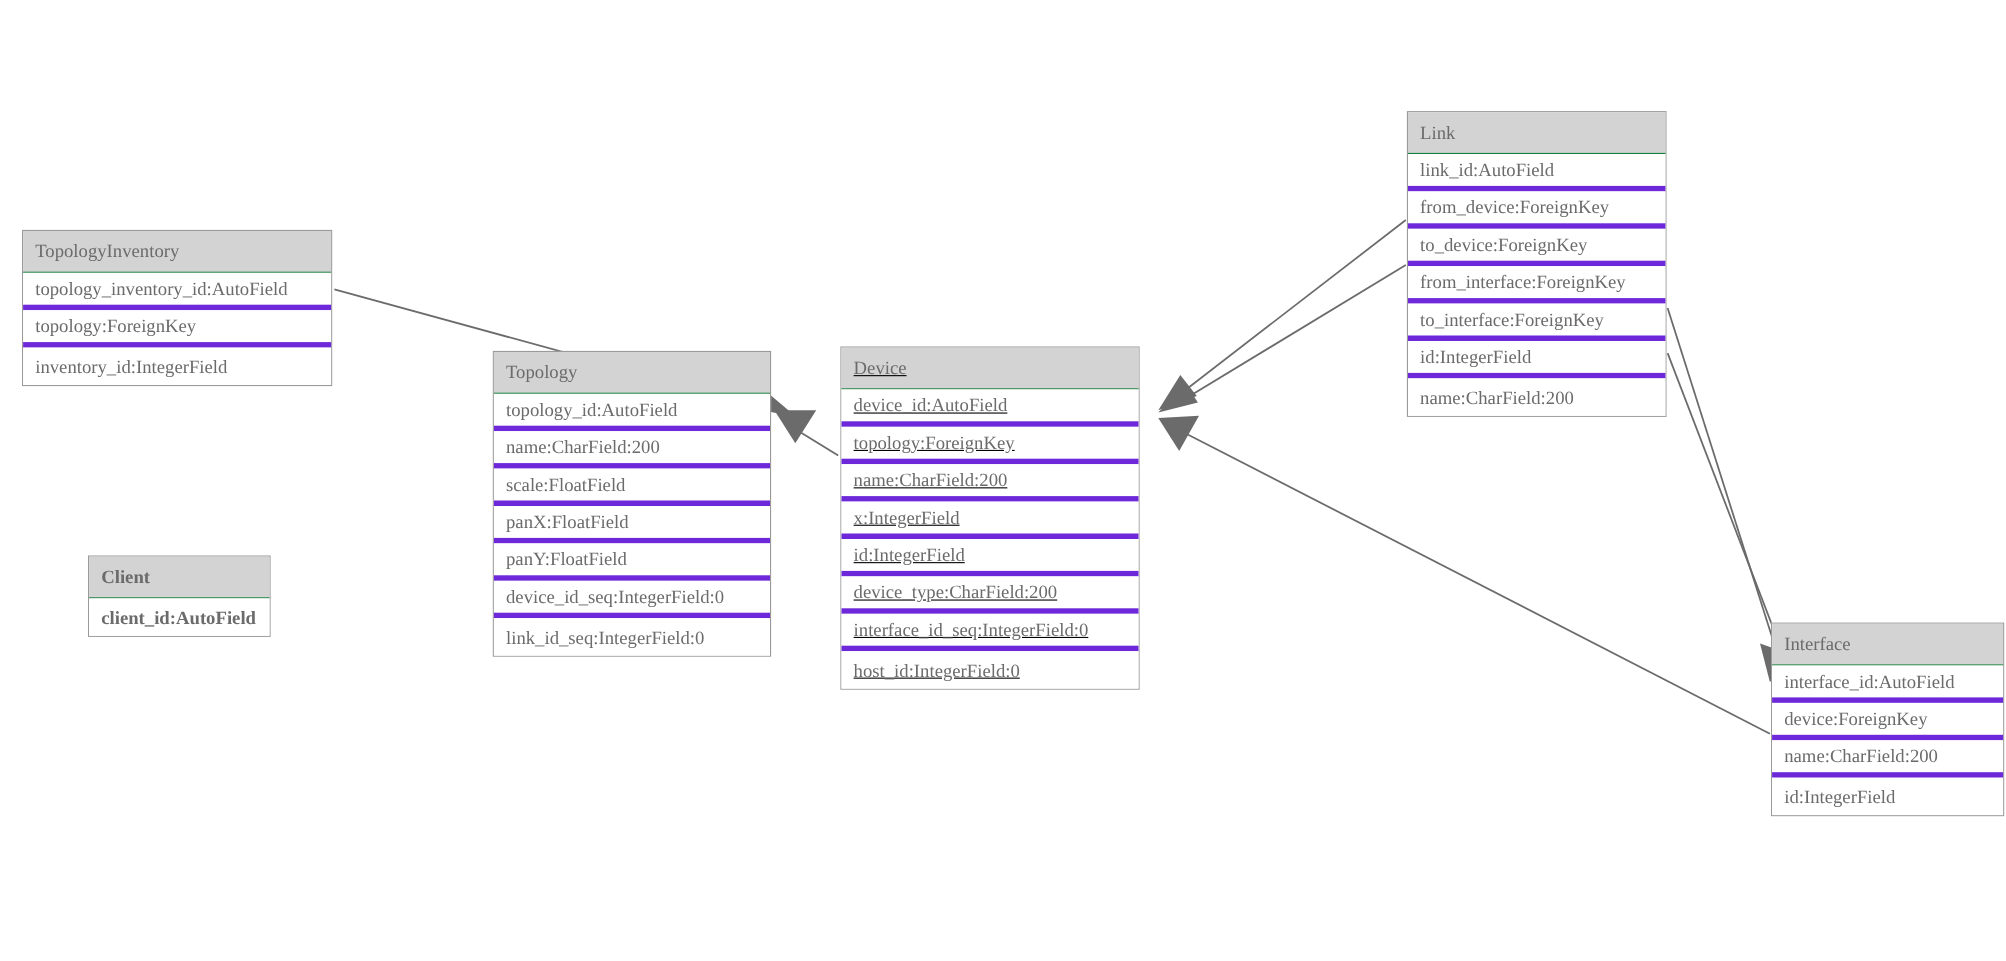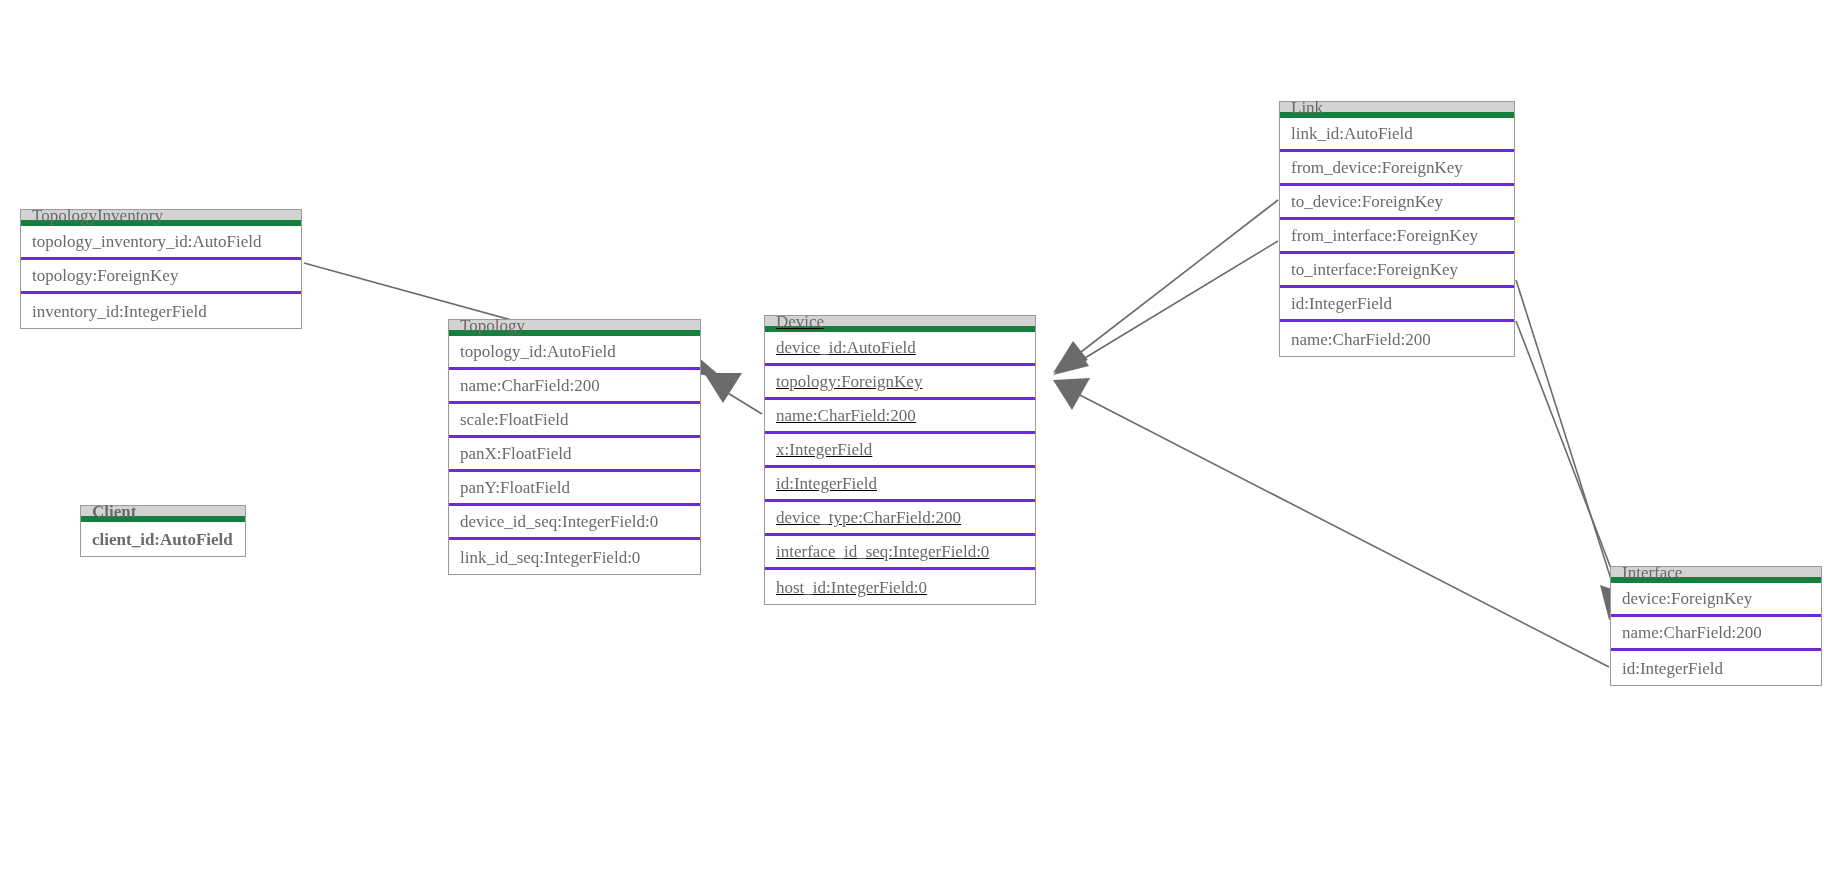--- a/index.html
+++ b/index.html
@@ -33,33 +33,33 @@
   .entity-box {
     position: absolute;
     box-sizing: border-box;
     border: 1px solid #9a9a9a;
     background: #ffffff;
     border-collapse: collapse;
   }
   .entity-header {
     box-sizing: border-box;
     background: #d3d3d3;
-    border-bottom: 6px solid #15803d;
+    border-bottom: 1px solid #15803d;
     color: #6b6b6b;
     font-size: 17px;
     line-height: 1;
     padding: 0 0 0 11px;
     display: flex;
     align-items: center;
-    height: 16px;
+    height: 38px;
     white-space: nowrap;
   }
   .entity-field {
     box-sizing: border-box;
-    border-bottom: 3px solid #6d28d9;
+    border-bottom: 5px solid #6d28d9;
     color: #6b6b6b;
     font-size: 17px;
     line-height: 1;
     padding: 0 10px 0 11px;
     display: flex;
     align-items: center;
     height: 34px;
     white-space: nowrap;
     background: #ffffff;
   }
@@ -151,18 +151,19 @@
     <div class="entity-field">from_device:ForeignKey</div>
     <div class="entity-field">to_device:ForeignKey</div>
     <div class="entity-field">from_interface:ForeignKey</div>
     <div class="entity-field">to_interface:ForeignKey</div>
     <div class="entity-field">id:IntegerField</div>
     <div class="entity-field last">name:CharField:200</div>
   </div>
 
   <div class="entity-box" style="left:1610px; top:566px; width:212px;">
     <div class="entity-header">Interface</div>
+    <div class="entity-field">interface_id:AutoField</div>
     <div class="entity-field">device:ForeignKey</div>
     <div class="entity-field">name:CharField:200</div>
     <div class="entity-field last">id:IntegerField</div>
   </div>
 
 </div>
 
 </body></html>

